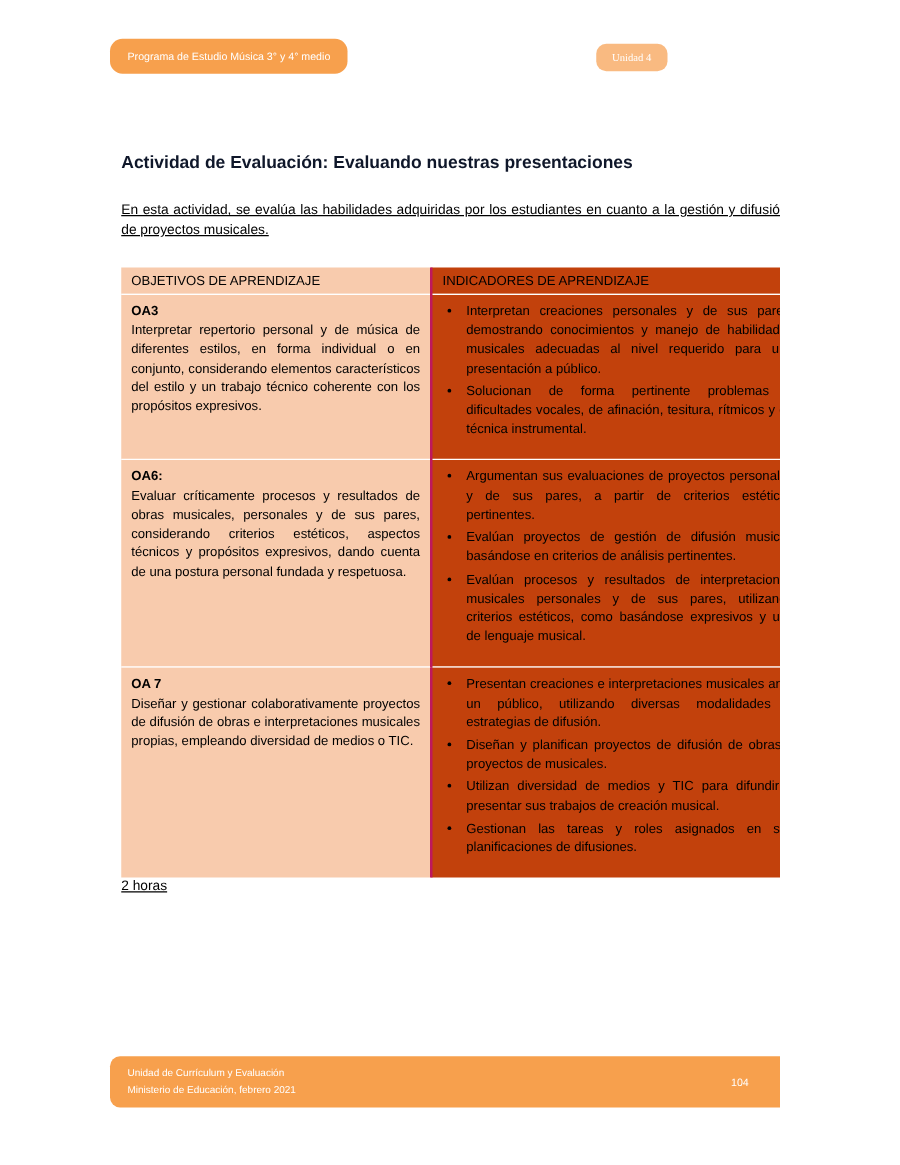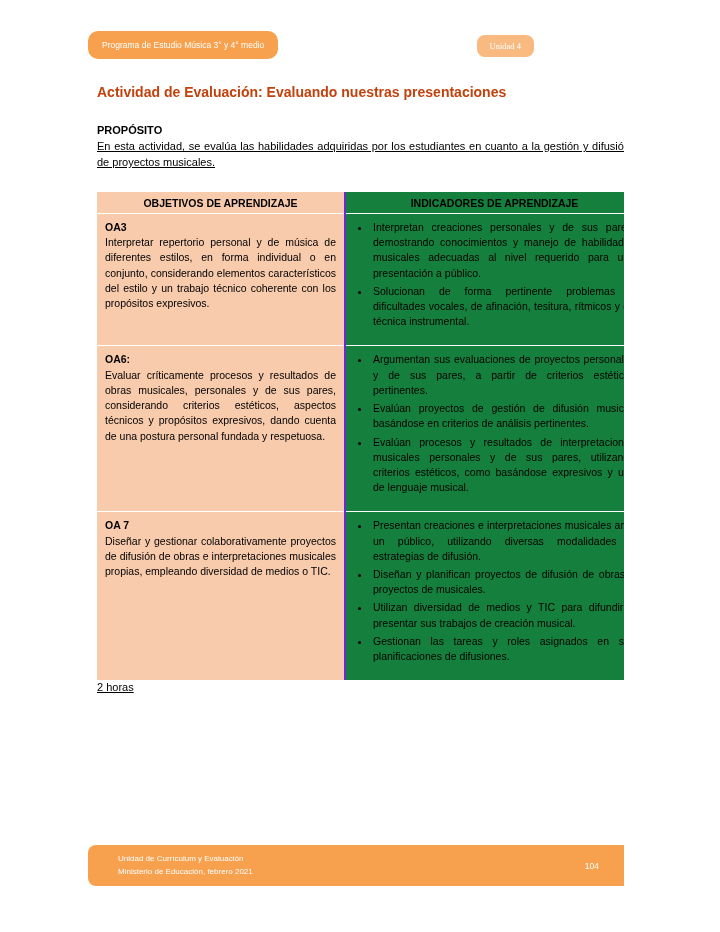--- a/index.html
+++ b/index.html
@@ -39,22 +39,23 @@
 
   
   .main {
     position: absolute;
     left: 97px; top: 84px;
     width: 546px;
   }
   .title {
     font-size: 14px;
     font-weight: bold;
-    color: #c2410c;
+    color: #0f172a;
     margin-bottom: 24px;
+    margin-top: 37px;
   }
   .section-heading {
     font-size: 11px;
     font-weight: bold;
     color: #000;
     margin-bottom: 3px;
   }
   .body-text {
     font-size: 11px;
     line-height: 1.45;
@@ -64,34 +65,34 @@
   }
 
   
   table.oa-table {
     border-collapse: collapse;
     margin-top: 21px;
     width: 546px;
     table-layout: fixed;
   }
   .oa-table th {
-    text-align: center;
+    text-align: left;
     font-size: 10.5px;
-    font-weight: bold;
+    font-weight: normal;
     padding: 5px 8px 4px 8px;
     vertical-align: top;
   }
   .oa-table td {
     font-size: 10.5px;
     line-height: 1.45;
     vertical-align: top;
     padding: 6px 8px 16px 8px;
   }
   .col-left  { width: 248px; background: #F8CBAD; }
-  .col-right { width: 298px; background: #15803d; border-left: 2px solid #6d28d9; }
+  .col-right { width: 298px; background: #c2410c; border-left: 2px solid #be185d; }
   .oa-table tbody td { border-top: 1px solid #ffffff; }
   .oa-code { font-weight: bold; }
   .oa-text { text-align: justify; }
   td.pad-top-extra { }
   .indicators-list {
     list-style: disc;
     padding-left: 17px;
   }
   .indicators-list li {
     text-align: justify;
@@ -106,42 +107,41 @@
   .footer-bar {
     position: absolute;
     left: 88px; top: 845px;
     width: 544px; height: 41px;
     background: #F7A04D;
     border-radius: 8px;
     color: #ffffff;
     display: flex;
     align-items: center;
     justify-content: space-between;
-    padding: 0 33px 0 30px;
+    padding: 0 33px 0 14px;
   }
   .footer-left { font-size: 8px; line-height: 1.55; }
   .footer-page { font-size: 8.5px; }
 </style>
 </head>
 <body>
 
 <div class="page">
 
   <div class="program-pill">
     <span>Programa de Estudio Música 3° y 4° medio</span>
   </div>
   <div class="unit-pill">
     <span>Unidad 4</span>
   </div>
 
   <div class="main">
 
     <h1 class="title">Actividad de Evaluación: Evaluando nuestras presentaciones</h1>
 
-    <h2 class="section-heading">PROPÓSITO</h2>
     <p class="body-text">En esta actividad, se evalúa las habilidades adquiridas por los estudiantes en cuanto a la gestión y difusión de proyectos musicales.</p>
 
     <table class="oa-table">
       <thead>
         <tr>
           <th class="col-left">OBJETIVOS DE APRENDIZAJE</th>
           <th class="col-right">INDICADORES DE APRENDIZAJE</th>
         </tr>
       </thead>
       <tbody>

